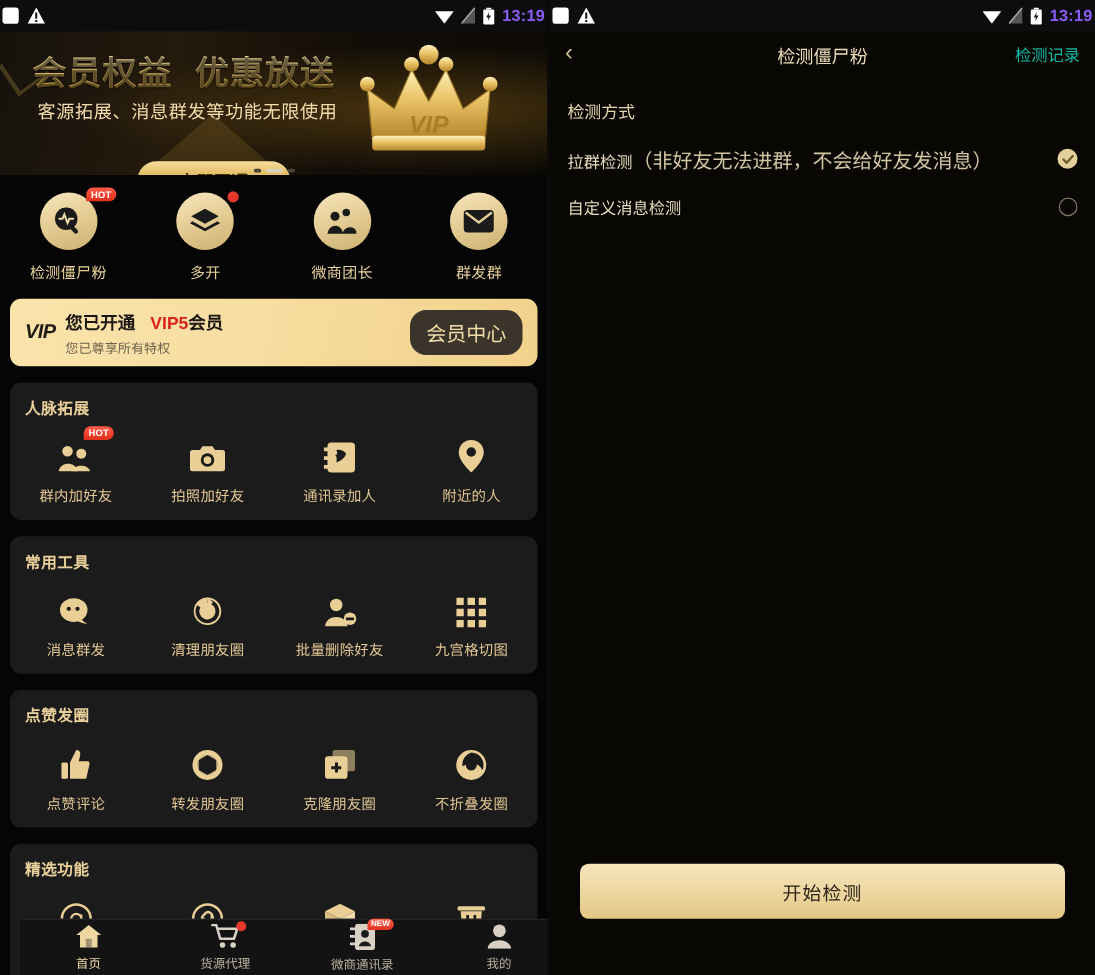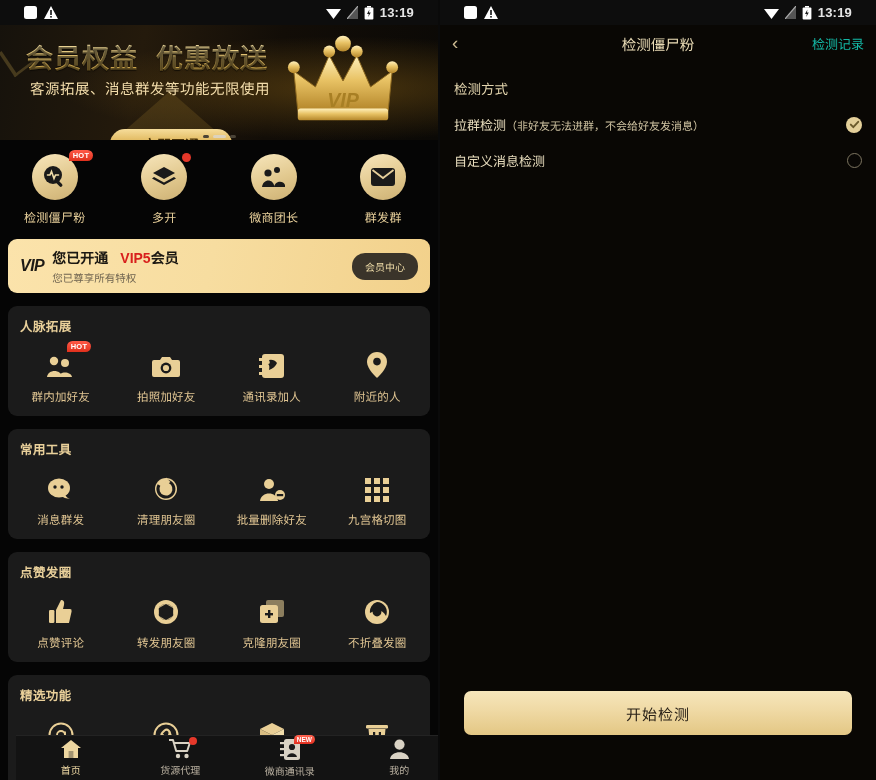--- a/index.html
+++ b/index.html
@@ -10,21 +10,21 @@
     overflow:hidden;
   }
   .screens { display:flex; width:876px; height:780px; gap:2px; background:#0a0a0a; }
   .phone { position:relative; overflow:hidden; background:#050505; }
   .phone.left  { width:438px; height:780px; }
   .phone.right { width:436px; height:780px; background:#090704; }
 
   
   .statusbar {
     height:25px; display:flex; align-items:center;
-    padding:0 24px; background:#0d0d0d; color:#e5e5e5;
+    padding:0 2px; background:#0d0d0d; color:#8b5cf6;
     font-size:12.5px; font-weight:bold;
   }
   .sb-left { display:flex; align-items:center; gap:7px; }
   .sb-right { margin-left:auto; display:flex; align-items:center; gap:6px; }
   .sq-icon { width:13px;height:13px;background:#fff;border-radius:2.5px; display:block;}
   .sb-time { font-size:13px; letter-spacing:.2px; }
 
   
   .banner {
     position:relative; height:115px; width:100%;
@@ -99,21 +99,21 @@
   .vip-mark {
     font-size:16px;font-weight:bold;color:#1d1a14;font-style:italic;
     letter-spacing:-.5px; margin-right:8px;
   }
   .vip-texts { display:flex; flex-direction:column; justify-content:center; }
   .vip-l1 { font-size:14px; font-weight:bold; color:#1a1712; }
   .vip-l1 .red { color:#d8201d;padding-left:12px; }
   .vip-l2 { font-size:10.5px; color:#6f6450; margin-top:3px; }
   .vip-btn {
     margin-left:auto; background:#3a342a; color:#f0dda8;
-    font-size:10px; padding:6px 13px; border-radius:13px; white-space:nowrap;
+    font-size:16px; padding:6px 13px; border-radius:13px; white-space:nowrap;
   }
 
   
   .card {
     margin:13px 8px 0; background:#1b1b1b; border-radius:9px;
     padding:10px 0 12px;
   }
   .card-title {
     font-size:12.5px;font-weight:bold;color:#e9d09a;
     padding:0 12px 4px; letter-spacing:.4px;
@@ -156,21 +156,21 @@
   .ab-title {
     position:absolute; left:0; right:0; text-align:center;
     font-size:14.5px; color:#eadcb6; pointer-events:none;
   }
   .ab-right { margin-left:auto; font-size:13px; color:#14b8a6; z-index:2; }
   .rp-section { font-size:13.5px; color:#e3d5ae; padding:17px 14px 0; }
   .opt {
     display:flex; align-items:center; padding:17px 14px 0;
   }
   .opt-txt { font-size:13px; color:#e7dcbd; }
-  .opt-txt .small { font-size:11px; color:#cfc3a2; }
+  .opt-txt .small { font-size:16px; color:#cfc3a2; }
   .radio-on {
     margin-left:auto; width:16px;height:16px;border-radius:50%;
     background:#e4d09a; display:flex;align-items:center;justify-content:center;
   }
   .radio-off {
     margin-left:auto; width:15px;height:15px;border-radius:50%;
     border:1.3px solid #7d7560;
   }
   .start-btn {
     position:absolute; left:24px; right:24px; bottom:45px; height:44px;

